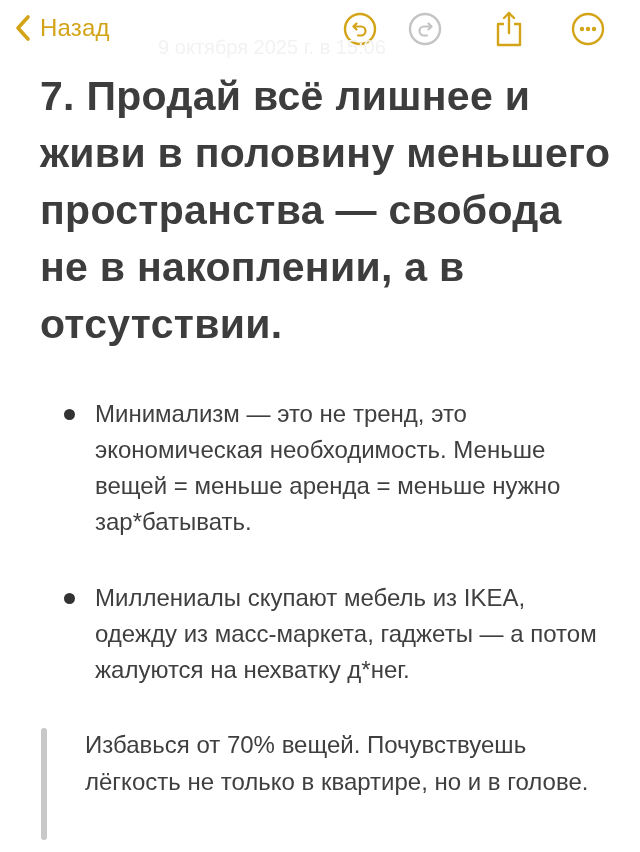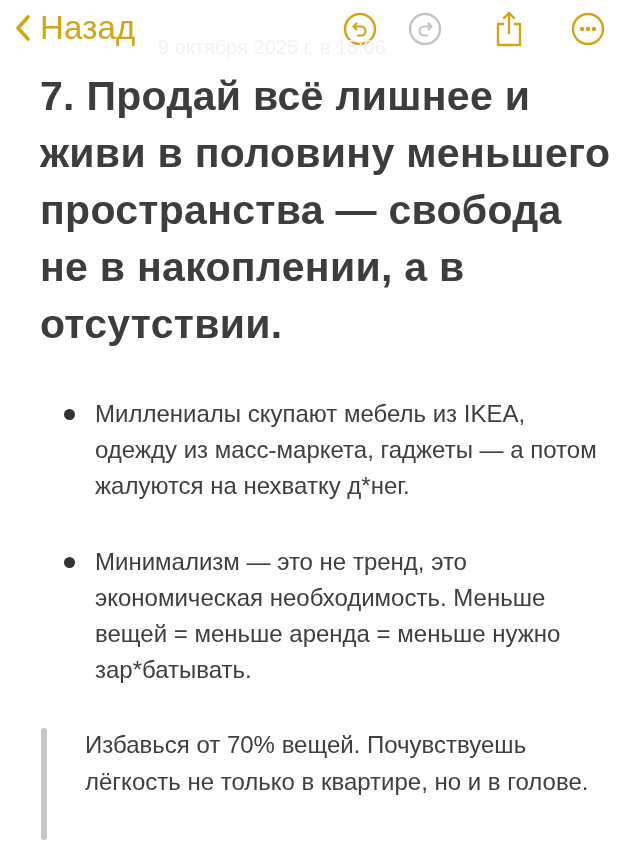--- a/index.html
+++ b/index.html
@@ -26,21 +26,21 @@
       left: 14px;
       top: 10px;
       height: 36px;
       display: flex;
       align-items: center;
       cursor: pointer;
     }
     .back-button svg { display: block; }
     .back-label {
       color: #d4a418;
-      font-size: 33px;
+      font-size: 24px;
       margin-left: 8px;
       letter-spacing: 0.2px;
     }
     .tb-icon {
       position: absolute;
       top: 10px;
       width: 36px;
       height: 38px;
       display: flex;
       align-items: center;
@@ -177,24 +177,24 @@
   </div>
 </div>
 
 <div class="timestamp">9 октября 2025 г. в 15:06</div>
 
 <h1 class="heading">7. Продай всё лишнее и живи в половину меньшего пространства — свобода не в накоплении, а в отсутствии.</h1>
 
 <ul class="bullets">
   <li class="bullet-item">
     <span class="bullet-dot"></span>
-    <span>Миллениалы скупают мебель из IKEA, одежду из масс-маркета, гаджеты — а потом жалуются на нехватку д*нег.</span>
+    <span>Минимализм — это не тренд, это экономическая необходимость. Меньше вещей = меньше аренда = меньше нужно зар*батывать.</span>
   </li>
   <li class="bullet-item">
     <span class="bullet-dot"></span>
-    <span>Минимализм — это не тренд, это экономическая необходимость. Меньше вещей = меньше аренда = меньше нужно зар*батывать.</span>
+    <span>Миллениалы скупают мебель из IKEA, одежду из масс-маркета, гаджеты — а потом жалуются на нехватку д*нег.</span>
   </li>
 </ul>
 
 <div class="quote">
   <div class="quote-bar"></div>
   <div class="quote-text">Избавься от 70% вещей. Почувствуешь лёгкость не только в квартире, но и в голове.</div>
 </div>
 
 </body></html>

